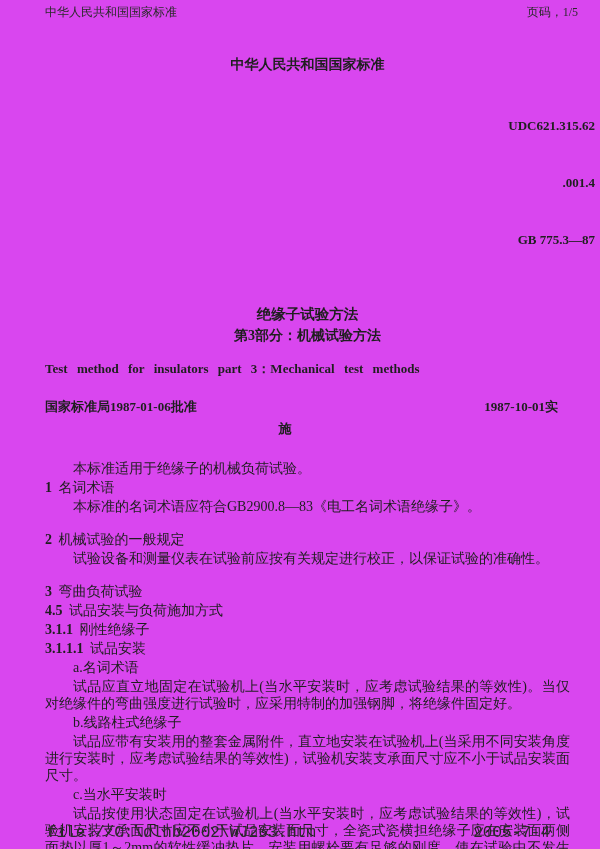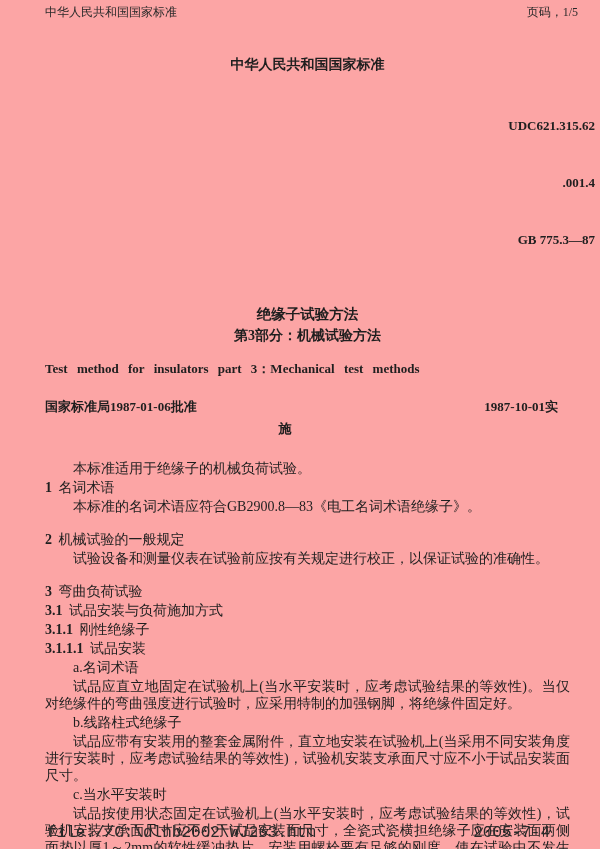--- a/index.html
+++ b/index.html
@@ -1,19 +1,19 @@
 <!DOCTYPE html>
 <html><head>
 <meta charset="utf-8">
 <style>
   html,body{margin:0;padding:0;background:#e8e8e8;}
   .page{
     position:relative;
     width:600px;height:849px;
-    background:#fca5a5;
+    background:#d946ef;
     color:#1f1f1f;
     overflow:hidden;
     font-family:"Liberation Serif","DejaVu Serif",serif;
   }
   
   .print-header{
     position:absolute;top:5px;left:45px;right:22px;
     display:flex;justify-content:space-between;
     font-size:12px;line-height:14px;color:#2a2a2a;
   }
@@ -74,21 +74,21 @@
       <div class="approval-wrap">施</div>
     </div>
 
     <div class="doc-body">
         <p class="block para">本标准适用于绝缘子的机械负荷试验。</p>
         <p class="block heading"><b>1</b> 名词术语</p>
         <p class="block para">本标准的名词术语应符合GB2900.8—83《电工名词术语绝缘子》。</p>
         <p class="block heading gap"><b>2</b> 机械试验的一般规定</p>
         <p class="block para">试验设备和测量仪表在试验前应按有关规定进行校正，以保证试验的准确性。</p>
         <p class="block heading gap"><b>3</b> 弯曲负荷试验</p>
-        <p class="block heading"><b>3.1</b> 试品安装与负荷施加方式</p>
+        <p class="block heading"><b>4.5</b> 试品安装与负荷施加方式</p>
         <p class="block heading"><b>3.1.1</b> 刚性绝缘子</p>
         <p class="block heading"><b>3.1.1.1</b> 试品安装</p>
         <p class="block item">a.名词术语</p>
         <p class="block para">试品应直立地固定在试验机上(当水平安装时，应考虑试验结果的等效性)。当仅对绝缘件的弯曲强度进行试验时，应采用特制的加强钢脚，将绝缘件固定好。</p>
         <p class="block item">b.线路柱式绝缘子</p>
         <p class="block para">试品应带有安装用的整套金属附件，直立地安装在试验机上(当采用不同安装角度进行安装时，应考虑试验结果的等效性)，试验机安装支承面尺寸应不小于试品安装面尺寸。</p>
         <p class="block item">c.当水平安装时</p>
         <p class="block para">试品按使用状态固定在试验机上(当水平安装时，应考虑试验结果的等效性)，试验机安装支承面尺寸应不小于试品安装面尺寸，全瓷式瓷横担绝缘子应在安装面两侧面垫以厚1～2mm的软性缓冲垫片，安装用螺栓要有足够的刚度，使在试验中不发生明显的弯曲变形。</p>
         <p class="block item">d.直立地安装在试验机上</p>
       </div>

